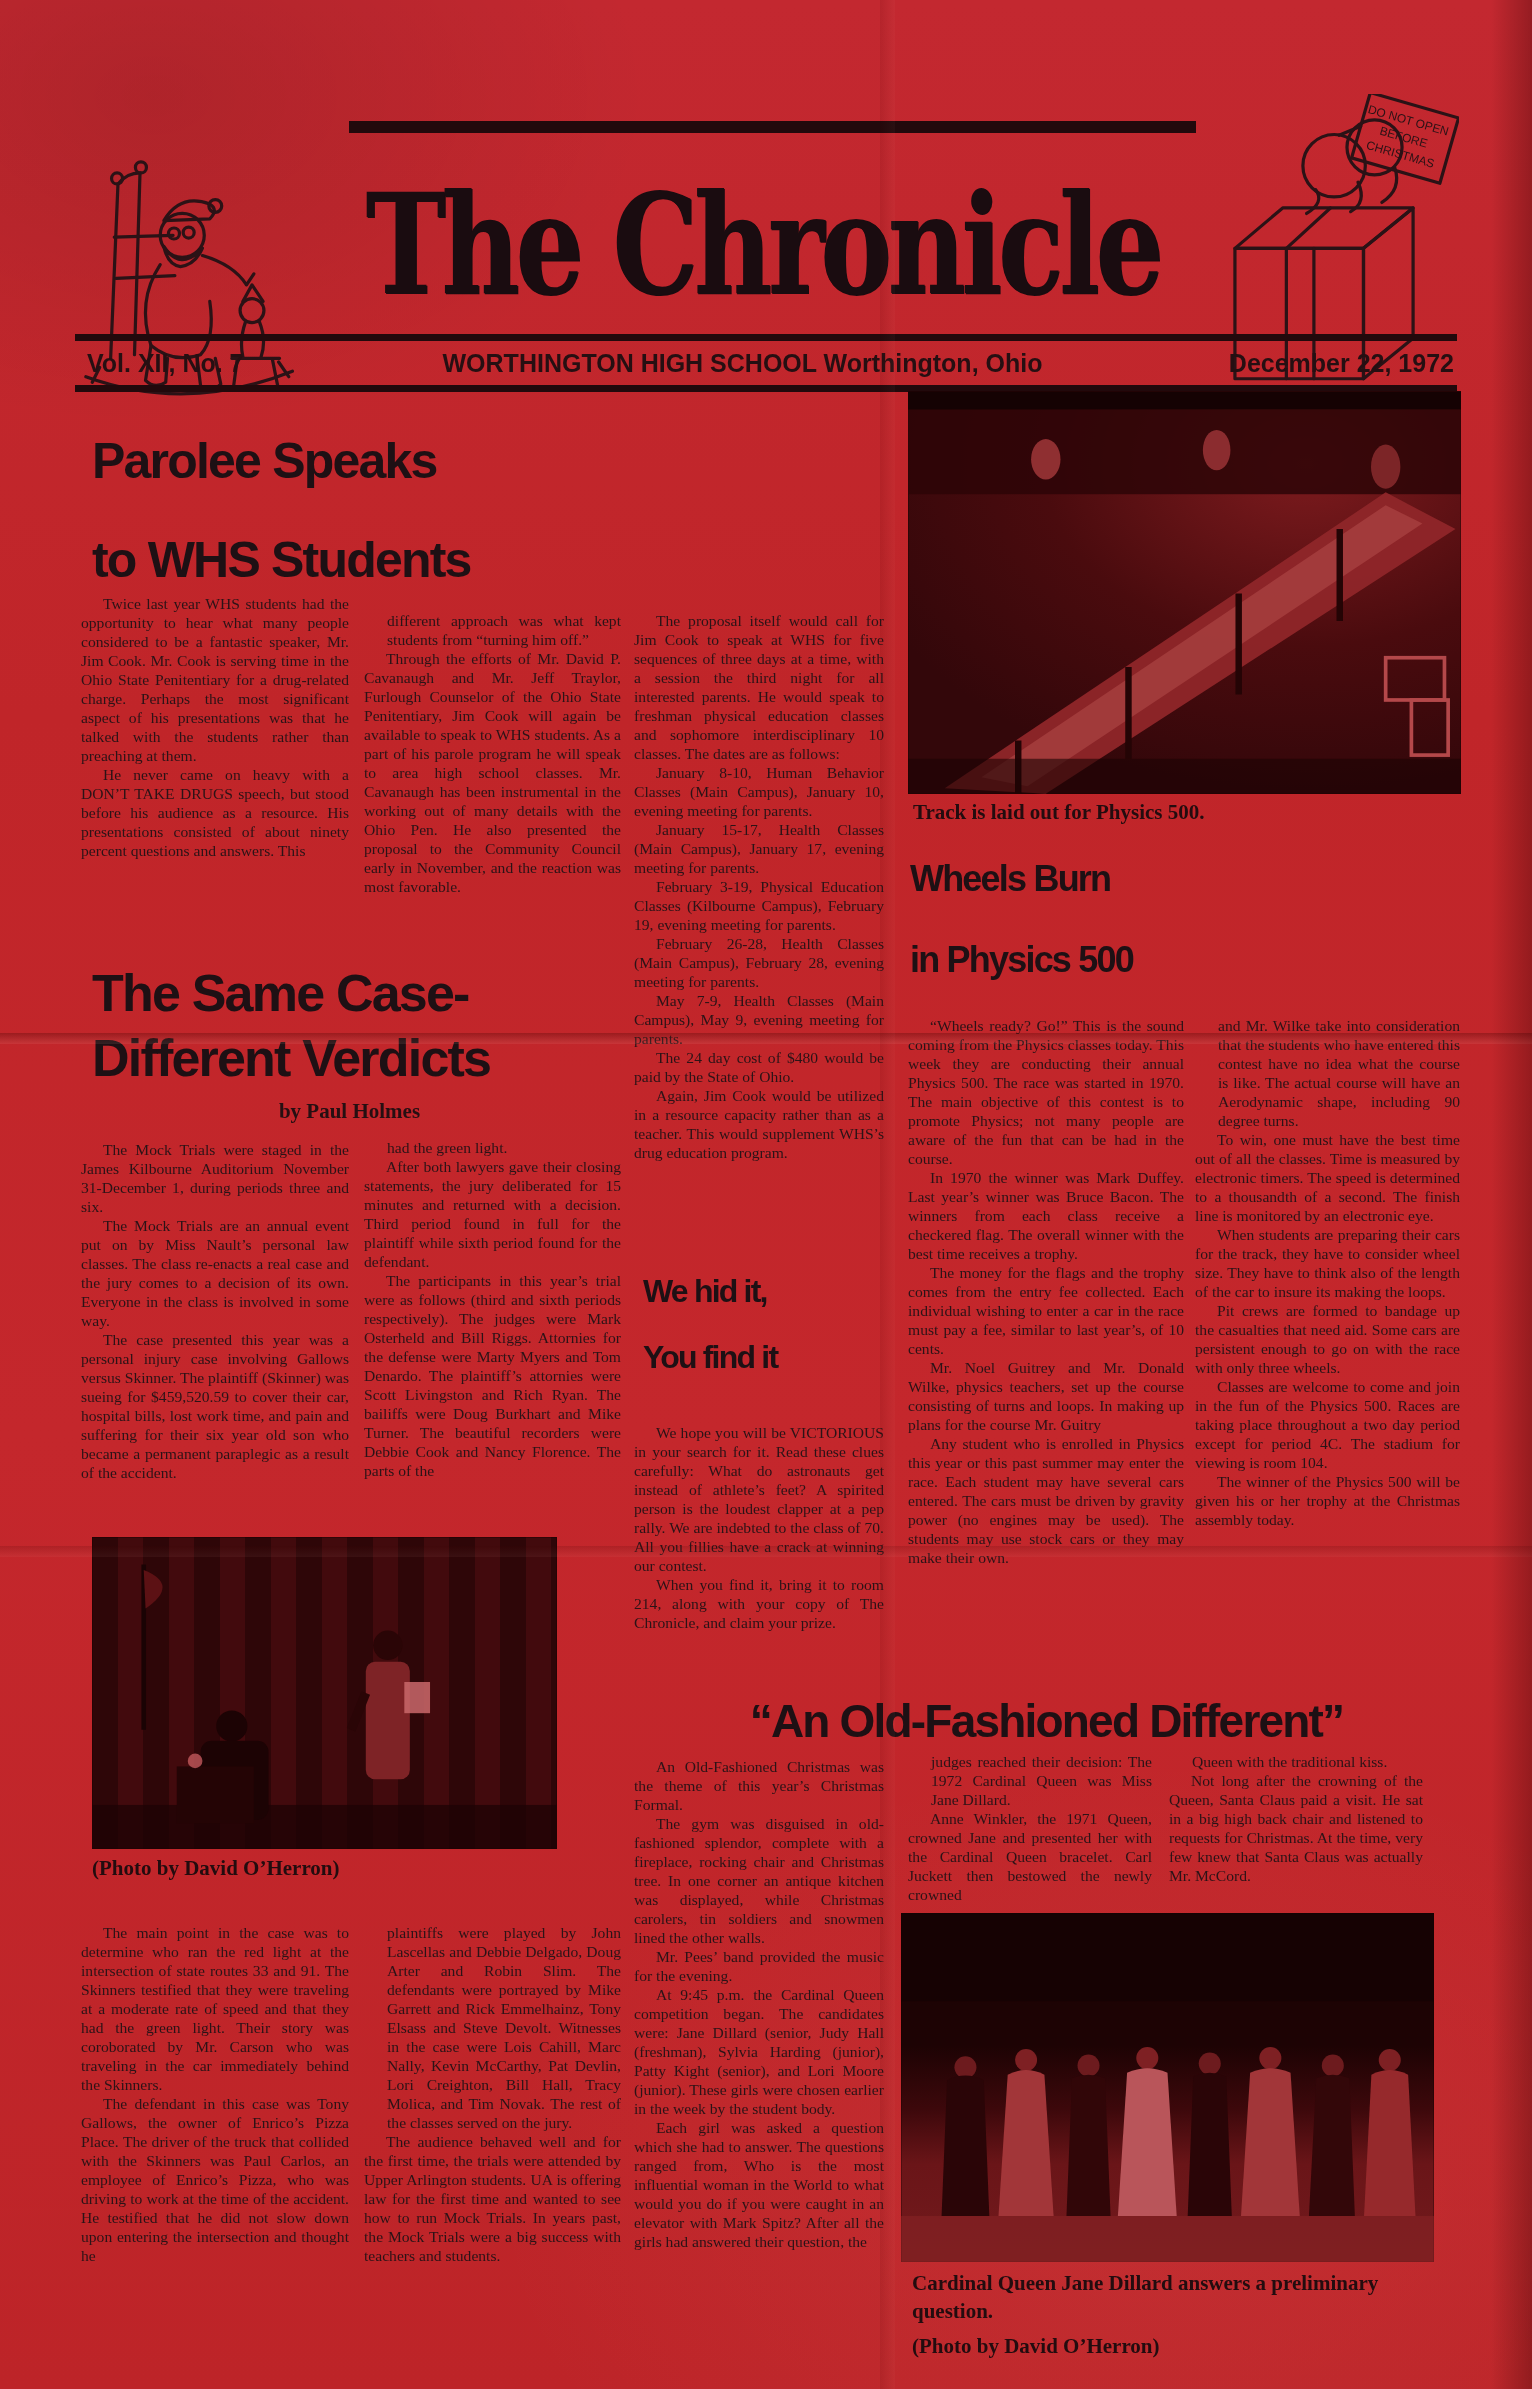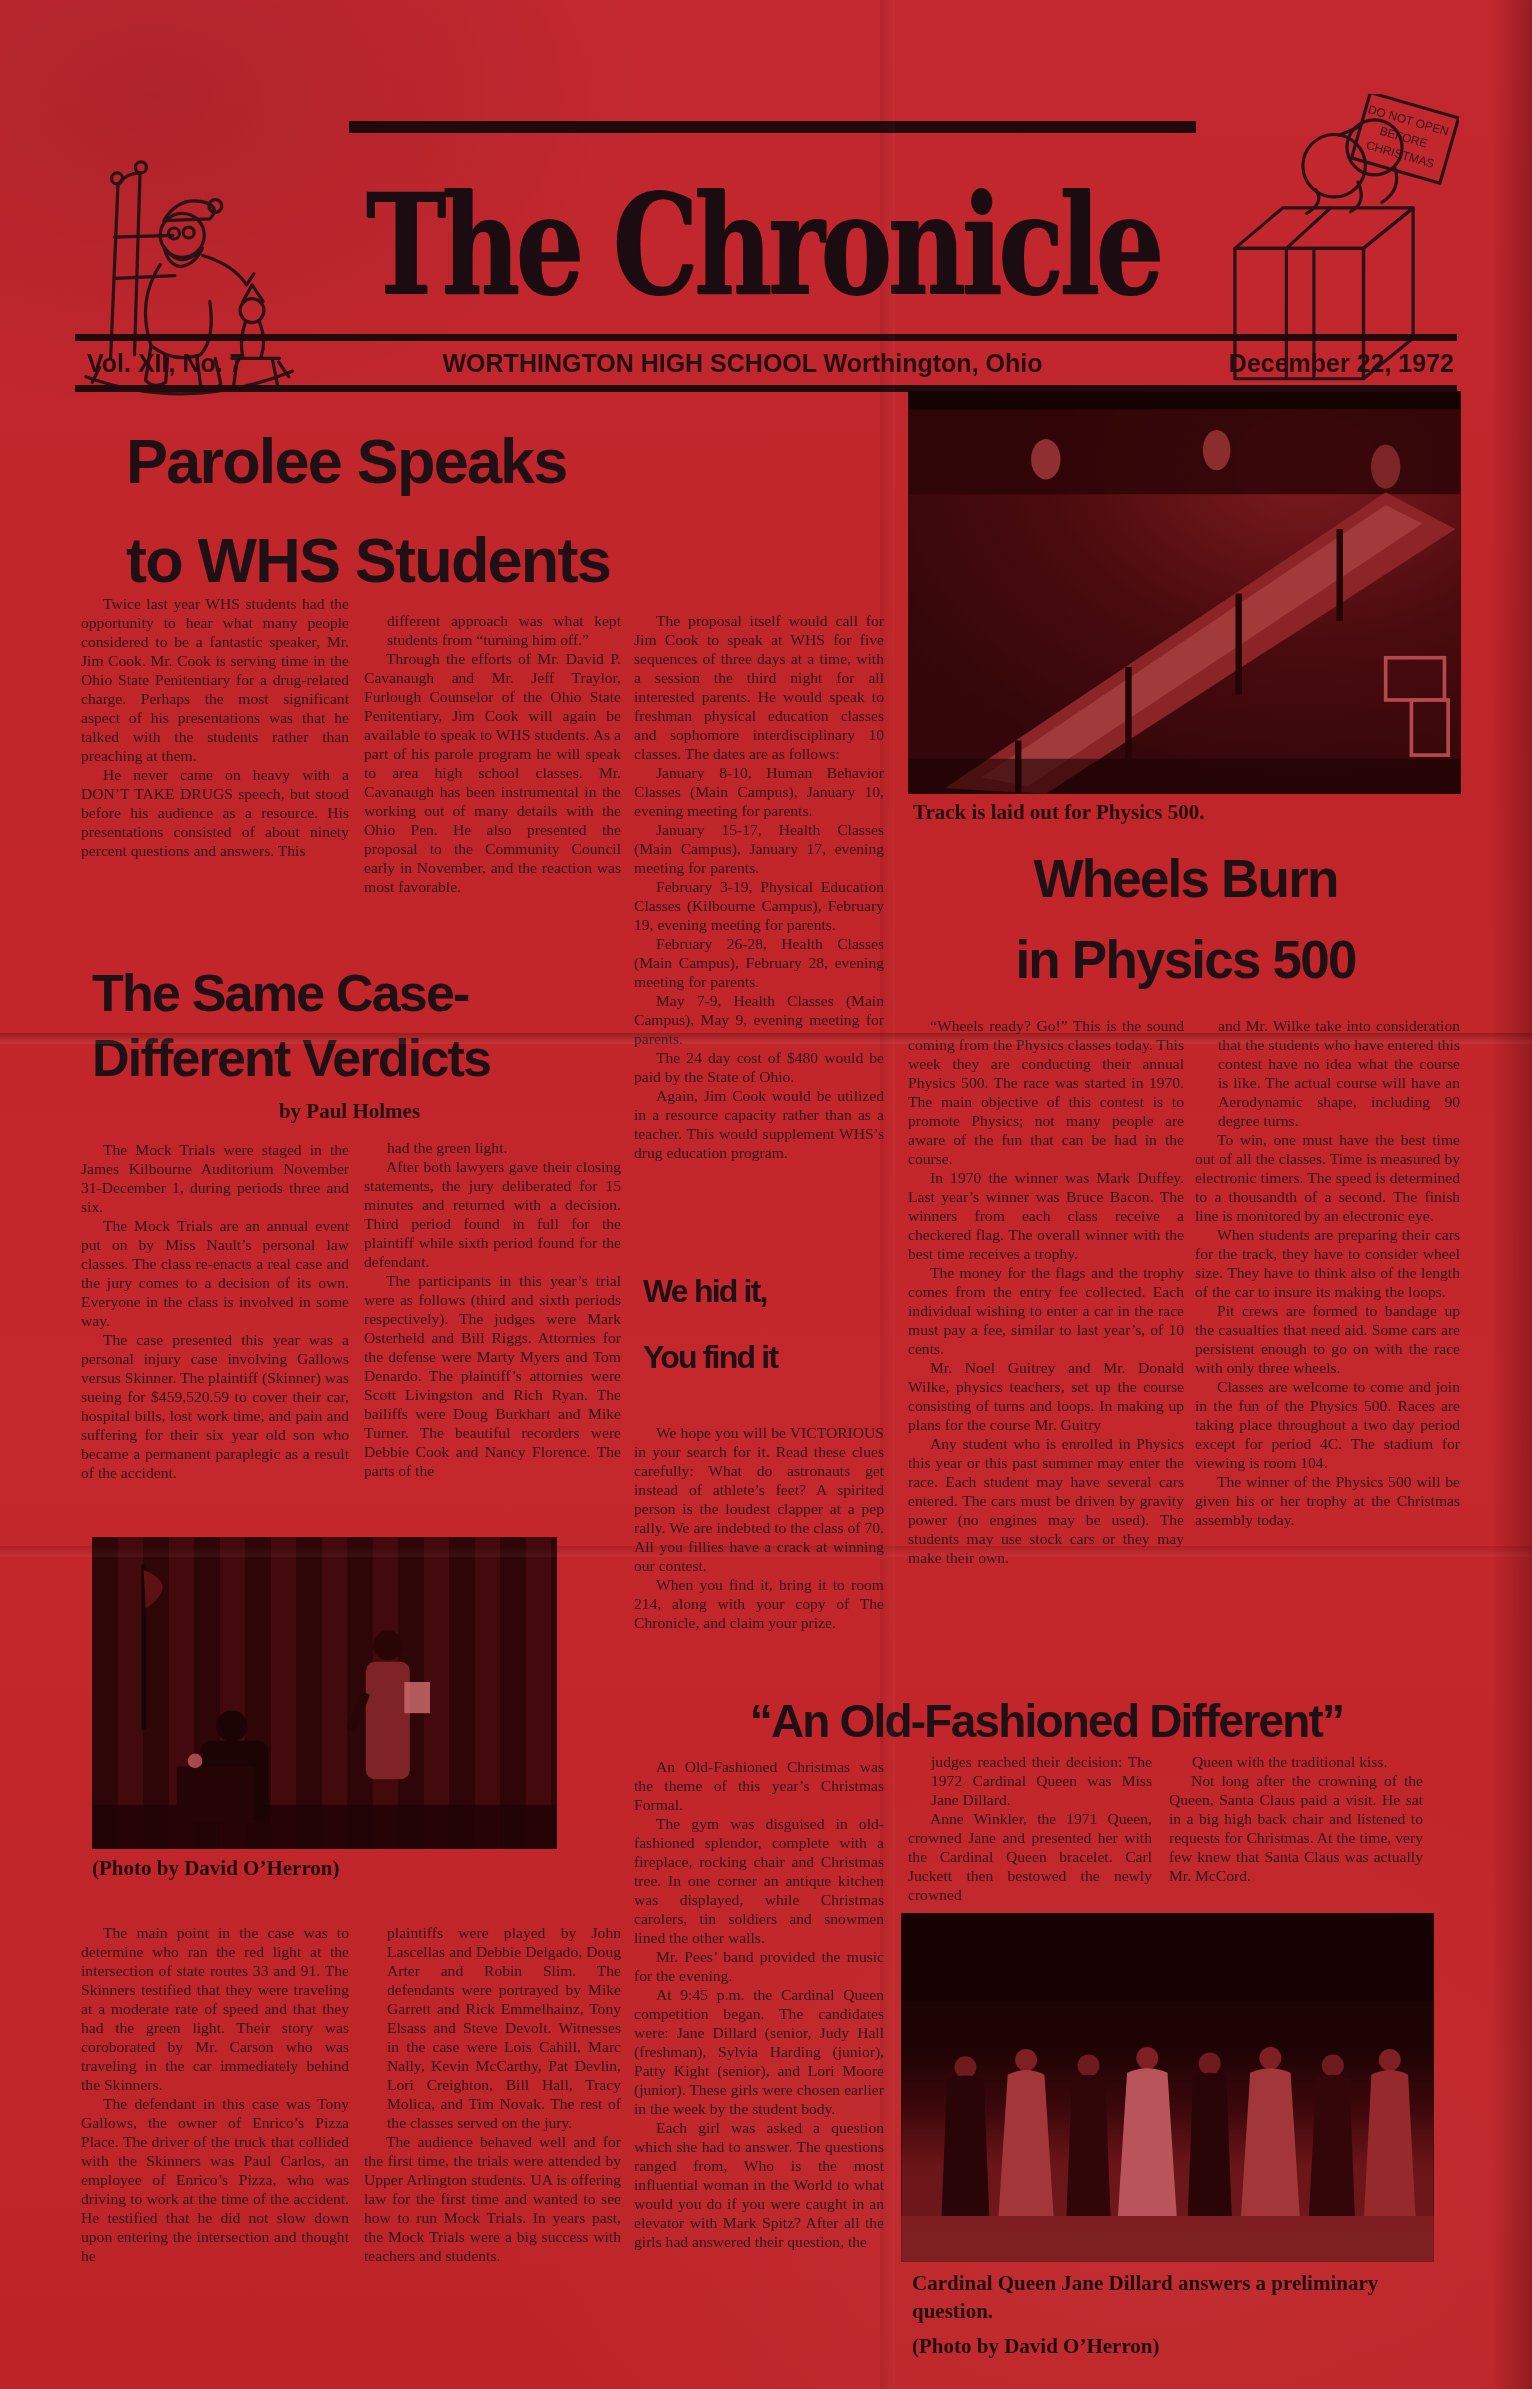--- a/index.html
+++ b/index.html
@@ -84,21 +84,21 @@
       </g>
     </svg>
   </div>
 
   <div class="abs rule" style="left:75px;top:334px;width:1382px;height:7.4px;"></div>
   <div class="abs folio" style="left:87px;top:349px;">Vol. XII, No. 7</div>
   <div class="abs folio" style="left:50%;top:349px;transform:translateX(-54%);">WORTHINGTON HIGH SCHOOL Worthington, Ohio</div>
   <div class="abs folio" style="right:79px;top:349px;">December 22, 1972</div>
   <div class="abs rule" style="left:75px;top:385px;width:1382px;height:7.4px;"></div>
 
-  <div class="abs headline" style="left:92px;top:412px;width:772px;font-size:63px;line-height:99px;margin-left:34px;">
+  <div class="abs headline" style="left:92px;top:412px;width:772px;font-size:50px;line-height:99px;">
     <div>Parolee Speaks</div>
     <div>to WHS Students</div>
   </div>
 
   <div class="abs photo" style="left:908px;top:391px;width:553px;height:403px;
        background:radial-gradient(478px 331px at 72% 18%, #7e1b1e 0%, #4a0b0e 55%, #33070a 100%);">
     <svg width="553" height="403" viewBox="0 0 602 438">
       <rect x="0" y="0" width="602" height="20" fill="#150203"></rect>
       <rect x="0" y="20" width="602" height="92" fill="#2d0507" opacity="0.85"></rect>
       <ellipse cx="150" cy="74" rx="16" ry="22" fill="#a8393c" opacity="0.8"></ellipse>
@@ -107,21 +107,21 @@
       <polygon points="40,432 520,110 596,150 150,438" fill="#8f2629" opacity="0.95"></polygon>
       <polygon points="80,420 520,124 560,144 130,430" fill="#b04a48" opacity="0.6"></polygon>
       <path d="M120,380 L120,438 M240,300 L240,400 M360,220 L360,330 M470,150 L470,250" stroke="#240405" stroke-width="7"></path>
       <rect x="520" y="290" width="64" height="46" fill="none" stroke="#b4484a" stroke-width="4"></rect>
       <rect x="548" y="336" width="40" height="60" fill="none" stroke="#b4484a" stroke-width="4"></rect>
       <rect x="0" y="400" width="602" height="38" fill="#1d0304" opacity="0.6"></rect>
     </svg>
   </div>
   <div class="abs caption" style="left:913px;top:799px;width:551px;">Track is laid out for Physics 500.</div>
 
-  <div class="abs headline" style="left:910px;top:838px;width:551px;font-size:53px;line-height:81px;text-align:center;">
+  <div class="abs headline" style="left:910px;top:838px;width:551px;font-size:36px;line-height:81px;">
     <div>Wheels Burn</div>
     <div>in Physics 500</div>
   </div>
 
   <div class="col abs" style="left:81px;top:594px;width:268px;max-height:347px;">
     <p>Twice last year WHS students had the opportunity to hear what many people considered to be a fantastic speaker, Mr. Jim Cook. Mr. Cook is serving time in the Ohio State Penitentiary for a drug-related charge. Perhaps the most significant aspect of his presentations was that he talked with the students rather than preaching at them.</p>
     <p>He never came on heavy with a DON’T TAKE DRUGS speech, but stood before his audience as a resource. His presentations consisted of about ninety percent questions and answers. This</p>
   </div>
   <div class="col abs" style="left:364px;top:611px;width:257px;max-height:347px;">
     <p class="flush">different approach was what kept students from “turning him off.”</p>

